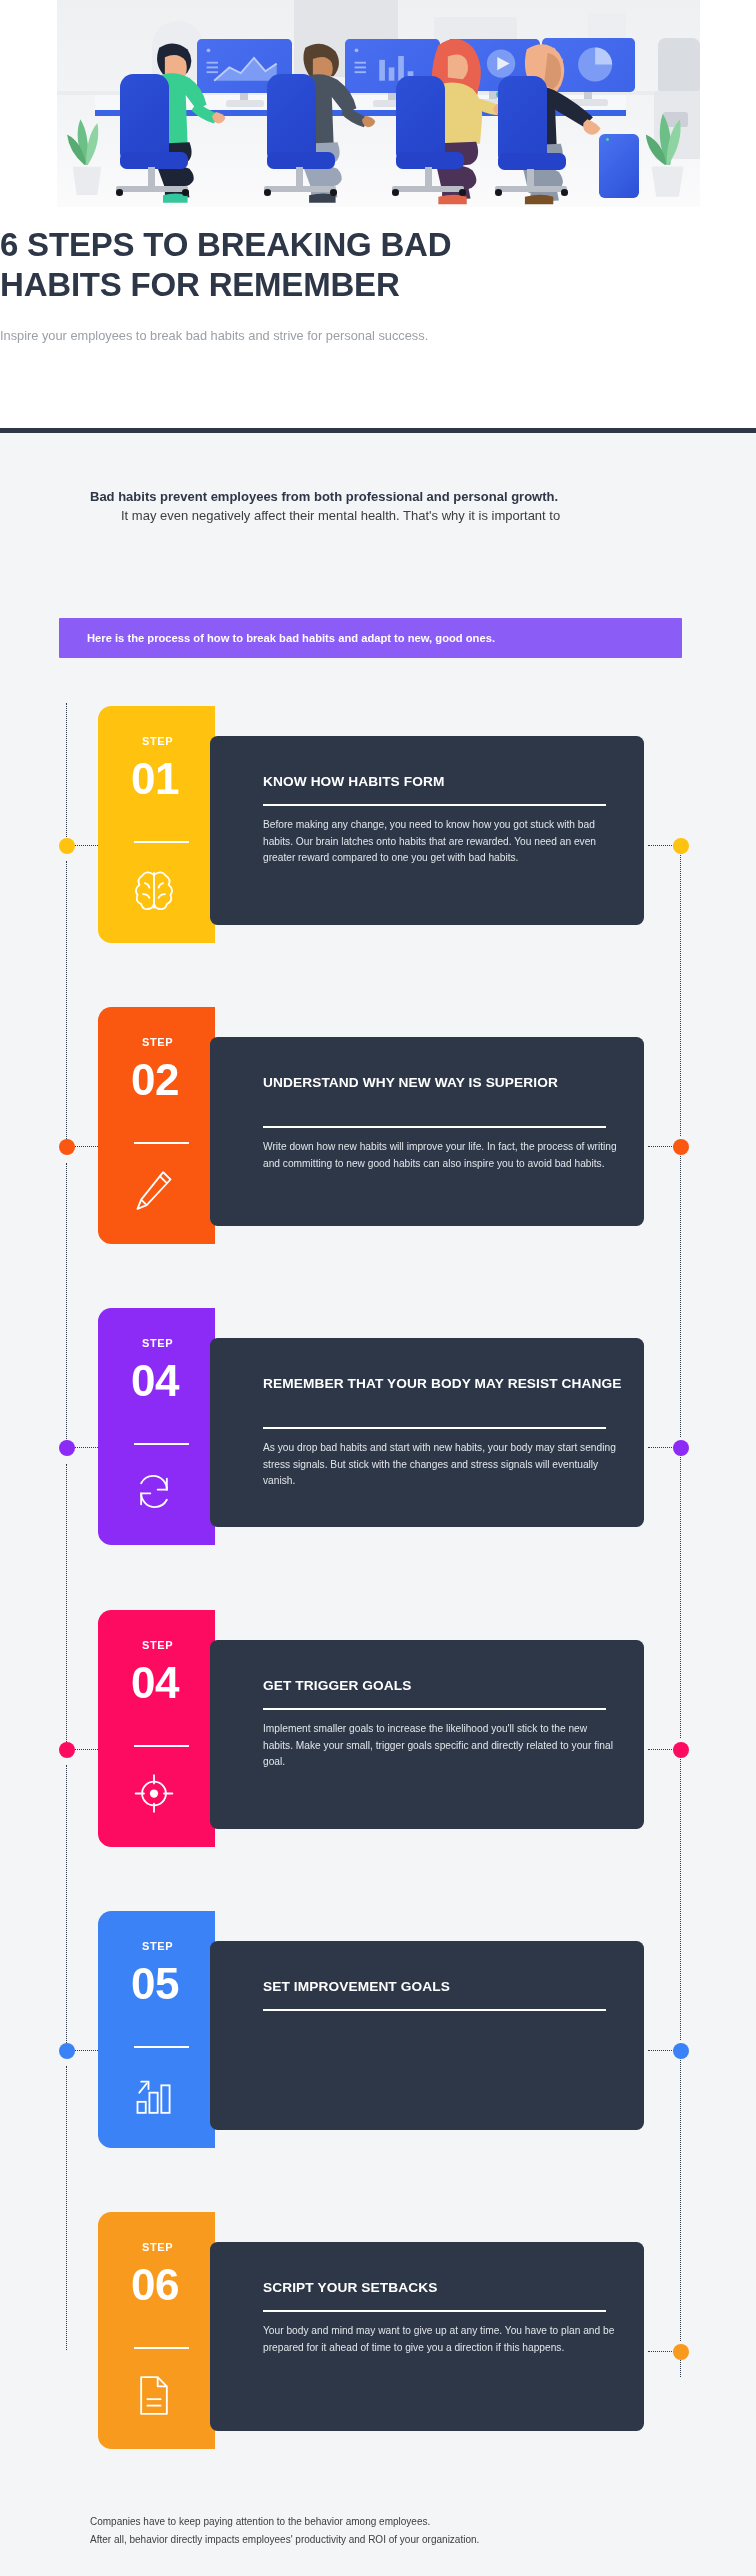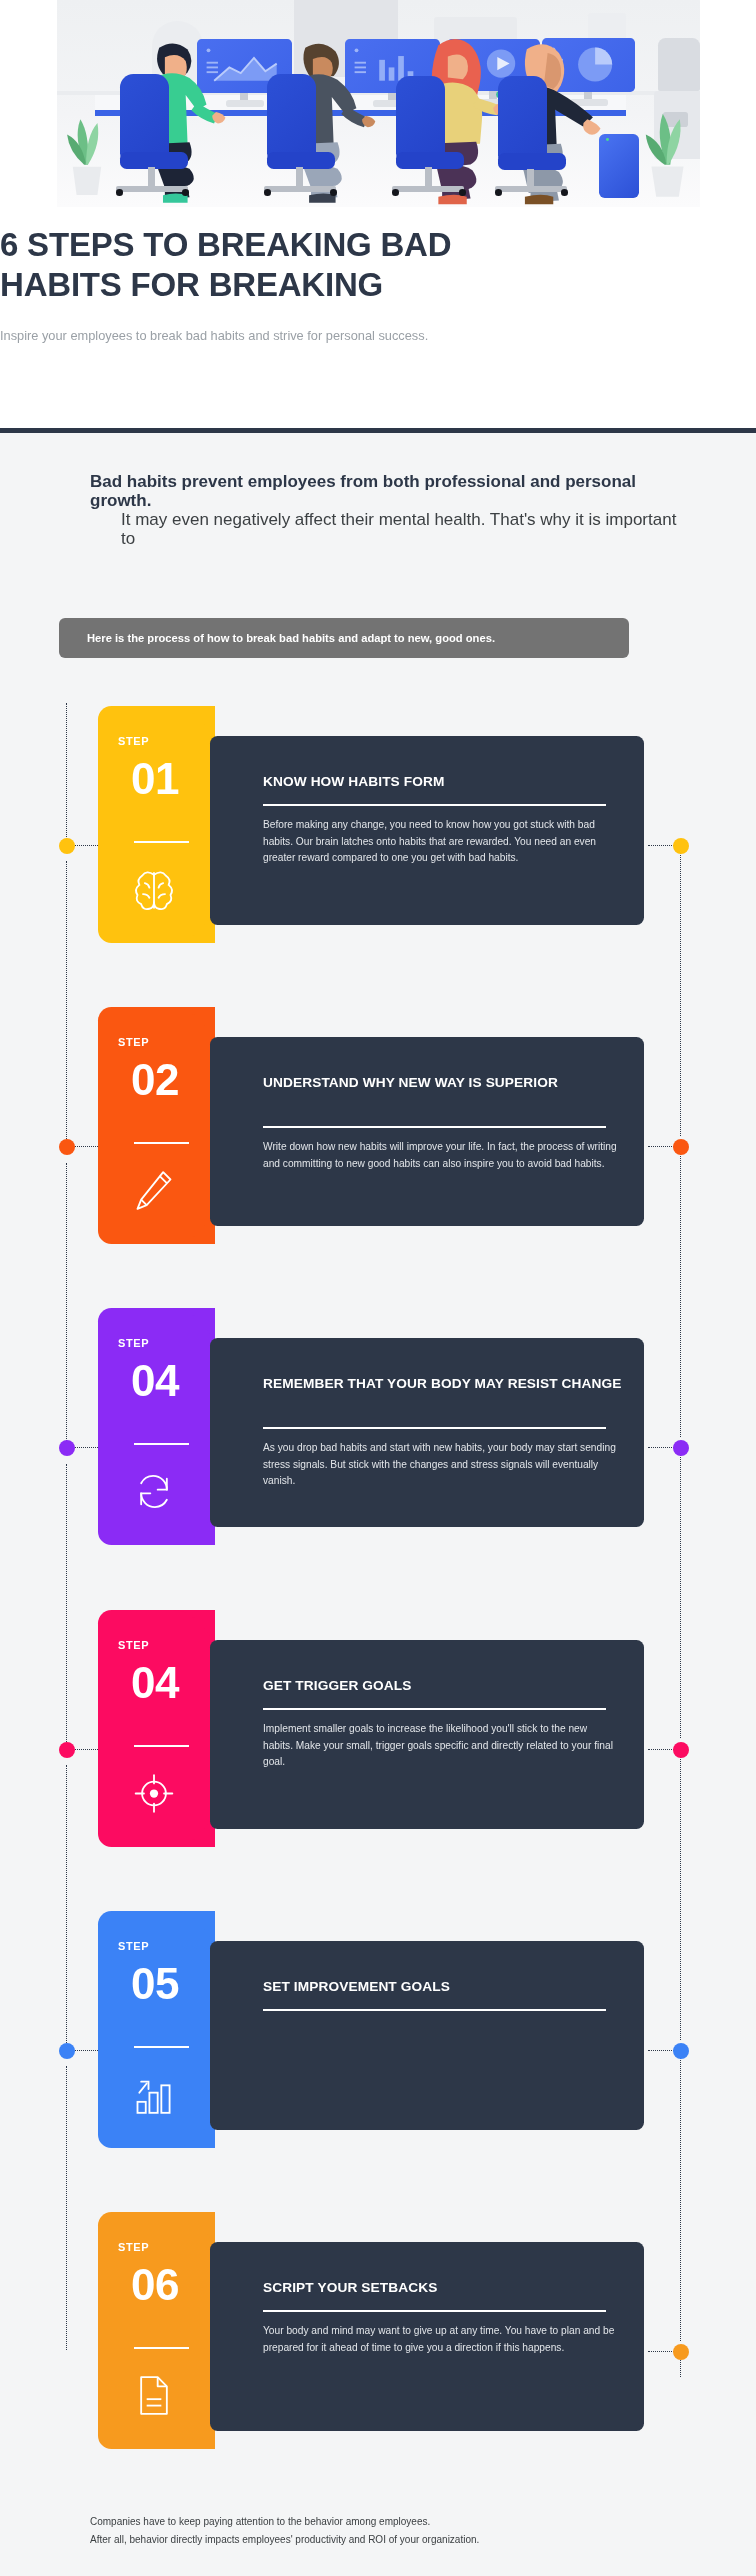--- a/index.html
+++ b/index.html
@@ -68,36 +68,36 @@
   .body-area {
     position: absolute;
     top: 433px; left: 0;
     width: 757px;
     height: 2143px;
     background: #f4f5f6;
   }
 
   .intro {
     position: absolute;
-    top: 39px; left: 90px;
+    top: 54px; left: 90px;
     width: 587px;
-    font-size: 17px;
+    font-size: 13px;
     line-height: 19px;
     color: #3c4043;
   }
   .intro .lead { font-weight: bold; color: #2d3748; display:block; }
   .intro .rest { display: block; margin-left: 31px; }
 
   .banner {
     position: absolute;
     top: 185px; left: 59px;
-    width: 570px;
+    width: 623px;
     height: 40px;
-    background: #737373;
-    border-radius: 6px;
+    background: #8b5cf6;
+    border-radius: 1px;
   }
   .banner-text {
     position: absolute;
     left: 28px; top: 0;
     height: 40px;
     line-height: 40px;
     color: #ffffff;
     font-size: 11.2px;
     font-weight: bold;
   }
@@ -142,21 +142,21 @@
   .panel-inner {
     position: absolute;
     top: 0; left: 98px;
     width: 135px; height: 237px;
     z-index: 4;
     color: #ffffff;
     text-align: left;
   }
   .step-word {
     position: absolute;
-    top: 29px; left: 20px;
+    top: 29px; left: 44px;
     font-size: 11px;
     font-weight: bold;
     letter-spacing: 0.6px;
   }
   .step-num {
     position: absolute;
     top: 48px; left: 33px;
     font-size: 44px;
     font-weight: bold;
     letter-spacing: -0.5px;
@@ -414,21 +414,21 @@
         <path d="M26 66 q-12 -30 -4 -54 q12 20 8 54z" fill="#6cbf86"></path>
         <path d="M28 66 q16 -24 12 -48 q-14 16 -14 48z" fill="#8ed4a2"></path>
         <path d="M24 66 q-18 -12 -20 -32 q18 8 22 32z" fill="#58ab72"></path>
         <path d="M10 68 h34 l-5 32 h-24z" fill="#e9ebee"></path>
       </svg>
     </div>
 
     <div class="title-wrap">
       <div class="main-title">
         <div>6 STEPS TO BREAKING BAD</div>
-        <div>HABITS FOR BREAKING</div>
+        <div>HABITS FOR REMEMBER</div>
       </div>
       <div class="subtitle">Inspire your employees to break bad habits and strive for personal success.</div>
     </div>
   </div>
 
   <div class="divider"></div>
 
   <div class="body-area">
 
     <div class="intro">

